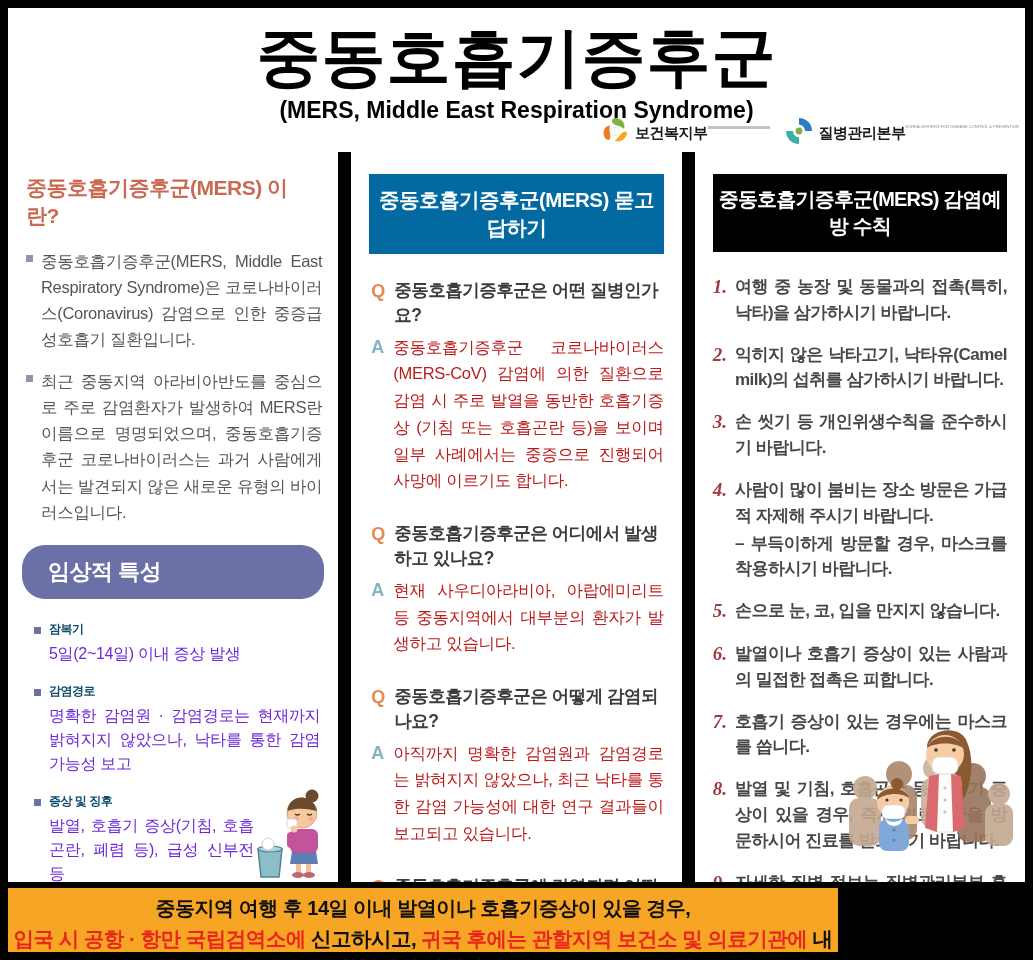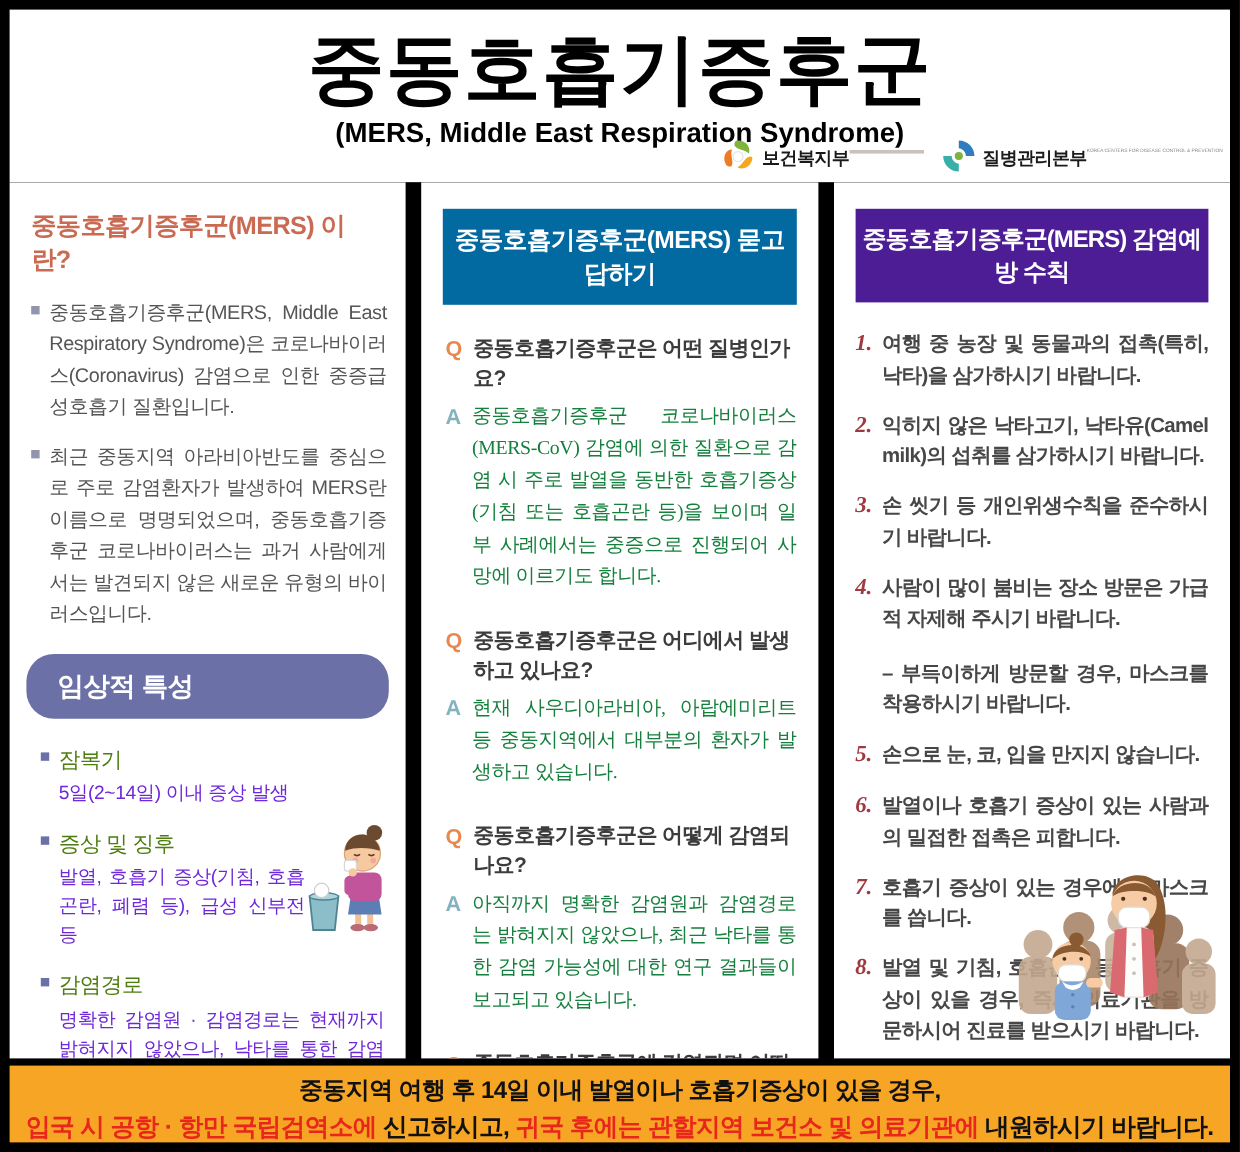--- a/index.html
+++ b/index.html
@@ -25,46 +25,46 @@
 
   
   .left-title { color:#ca6a52; font-size:21px; font-weight:bold; margin:8px 12px 18px 4px; letter-spacing:-0.5px; }
   .intro-item { display:flex; gap:8px; margin:0 2px 16px 4px; }
   .sq { flex:0 0 auto; width:7px; height:7px; margin-top:7px; background:#9094ac; }
   .intro-body { font-size:16.5px; color:#555; line-height:1.58; text-align:justify; letter-spacing:-0.3px; }
   .clinical-banner { margin:20px 0 22px 0; background:#6b70a7; color:#fff; font-size:22px; font-weight:bold; padding:12px 0 12px 26px; letter-spacing:-0.5px;border-radius:23px; }
   .feat { margin:0 4px 17px 12px; position:relative; }
   .feat-head { display:flex; gap:8px; align-items:flex-start; }
   .feat .sq { background:#6b70a7; margin-top:6px; }
-  .feat-title { color:#4d7c0f; font-size:18px; font-weight:normal; letter-spacing:-0.5px; line-height:1.35; }
+  .feat-title { color:#0c4a6e; font-size:12px; font-weight:bold; letter-spacing:-0.5px; line-height:1.35; }
   .feat-body { margin:5px 0 0 15px; font-size:16px; color:#6d28d9; line-height:1.5; text-align:justify; letter-spacing:-0.3px; }
   .feat-body:empty { display:none; }
   .feat-symptom .feat-body { width:205px; }
   .girl-illo { position:absolute; right:-6px; top:-6px; }
 
   
   .qa-header { margin:8px 4px 24px 4px; background:#0369a1; color:#fff; text-align:center; font-size:20.5px; font-weight:bold; padding:12px 0; letter-spacing:-0.5px; }
   .qa-item { margin:0 4px 27px 6px; }
   .qa-row { display:flex; gap:9px; }
   .q-mark { color:#e8884f; font-weight:bold; font-size:18px; line-height:1.45; }
   .a-mark { color:#85b3bd; font-weight:bold; font-size:18px; line-height:1.45; }
   .q-text { color:#3c3c3c; font-weight:bold; font-size:17.5px; line-height:1.45; letter-spacing:-0.5px; }
-  .a-text { color:#15803d; font-size:16.5px; line-height:1.62; text-align:justify; letter-spacing:-0.3px;font-family:Liberation Serif, serif; }
+  .a-text { color:#b91c1c; font-size:16.5px; line-height:1.62; text-align:justify; letter-spacing:-0.3px; }
   .qa-row + .qa-row { margin-top:5px; }
 
   
-  .rules-header { margin:8px 4px 22px 4px; background:#4c1d95; color:#fff; text-align:center; font-size:20px; font-weight:bold; padding:12px 0; letter-spacing:-0.8px; }
+  .rules-header { margin:8px 4px 22px 4px; background:#000000; color:#fff; text-align:center; font-size:20px; font-weight:bold; padding:12px 0; letter-spacing:-0.8px; }
   .rule { display:flex; gap:8px; margin:0 4px 16px 4px; }
   .rule-num { color:#9e3a3f; font-family:"Liberation Serif","DejaVu Serif",serif; font-style:italic; font-weight:bold; font-size:19px; line-height:1.4; flex:0 0 auto; }
   .rule-txt { color:#474747; font-size:17px; font-weight:600; line-height:1.52; text-align:justify; letter-spacing:-0.5px; }
-  .rule-sub { margin-top:20px; font-weight:600; color:#474747; letter-spacing:-0.5px; }
+  .rule-sub { margin-top:2px; font-weight:600; color:#474747; letter-spacing:-0.5px; }
   .family-illo { position:absolute; right:10px; bottom:12px; }
 
   
-  .ftr { position:absolute; left:8px; top:888px; width:1017px; height:64px; background:#f7a525; text-align:center; padding-top:7px; }
+  .ftr { position:absolute; left:8px; top:888px; width:830px; height:64px; background:#f7a525; text-align:center; padding-top:7px; }
   .ftr-l1 { font-size:20px; font-weight:bold; color:#111; letter-spacing:-0.5px; }
   .ftr-l2 { font-size:20.5px; font-weight:bold; color:#111; margin-top:3px; letter-spacing:-0.5px; }
   .red { color:#e8261b; }
 </style>
 </head>
 <body>
 
 <div class="poster">
 
   <div class="hdr">
@@ -121,20 +121,28 @@
         <div class="clinical-banner">임상적 특성</div>
 
         <div class="feat">
           <div class="feat-head">
             <span class="sq"></span>
             <span class="feat-title">잠복기</span>
           </div>
           <div class="feat-body">5일(2~14일) 이내 증상 발생</div>
         </div>
 
+        <div class="feat">
+          <div class="feat-head">
+            <span class="sq"></span>
+            <span class="feat-title">감염경로</span>
+          </div>
+          <div class="feat-body">명확한 감염원 · 감염경로는 현재까지 밝혀지지 않았으나, 낙타를 통한 감염 가능성 보고</div>
+        </div>
+
         <div class="feat feat-symptom">
           <div class="feat-head">
             <span class="sq"></span>
             <span class="feat-title">증상 및 징후</span>
           </div>
           <div class="feat-body">발열, 호흡기 증상(기침, 호흡곤란, 폐렴 등), 급성 신부전 등</div>
           <span class="girl-illo">
             <svg width="72" height="96" viewBox="0 0 72 96">
 
               <polygon points="4,62 28,62 25,90 7,90" fill="#8bbec9" stroke="#4e8494" stroke-width="1.5"></polygon>
@@ -157,28 +165,20 @@
 
               <path d="M41 27 q2.5 2 5 0" stroke="#5a3c26" stroke-width="1.4" fill="none"></path>
               <path d="M53 27 q2.5 2 5 0" stroke="#5a3c26" stroke-width="1.4" fill="none"></path>
               <circle cx="42" cy="32" r="2.4" fill="#f3a09a" opacity="0.8"></circle>
               <circle cx="57" cy="32" r="2.4" fill="#f3a09a" opacity="0.8"></circle>
 
               <rect x="33" y="32" width="10" height="9" rx="2" fill="#fff" stroke="#d8d8d8"></rect>
               <circle cx="40" cy="42" r="3.5" fill="#f7c9a0"></circle>
             </svg>
           </span>
-        </div>
-
-        <div class="feat">
-          <div class="feat-head">
-            <span class="sq"></span>
-            <span class="feat-title">감염경로</span>
-          </div>
-          <div class="feat-body">명확한 감염원 · 감염경로는 현재까지 밝혀지지 않았으나, 낙타를 통한 감염 가능성 보고</div>
         </div>
 
       </div>
     </div>
 
     <div class="col">
       <div class="col-inner">
         <div class="qa-header">중동호흡기증후군(MERS) 묻고 답하기</div>
 
         <div class="qa-item">

